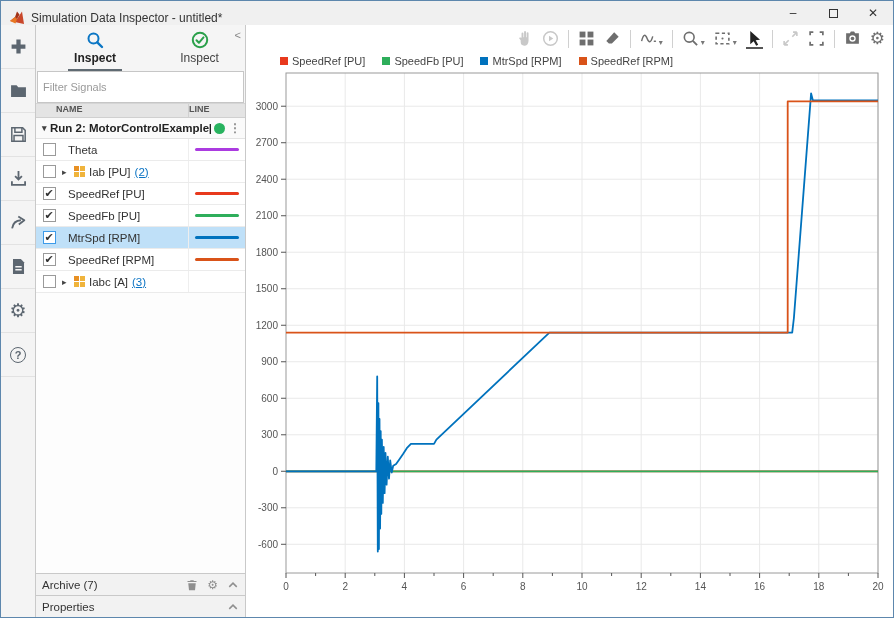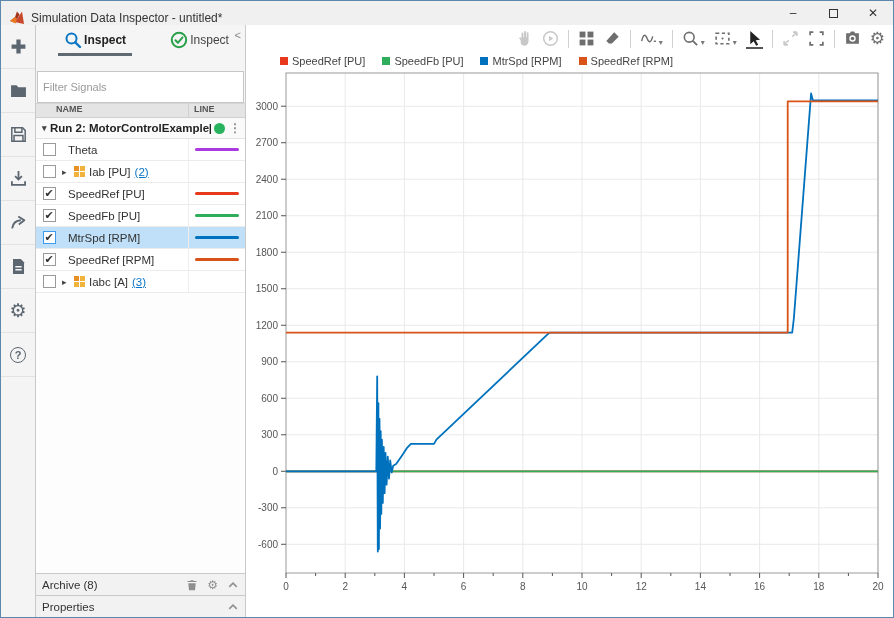--- a/index.html
+++ b/index.html
@@ -20,32 +20,32 @@
   .iconstrip { width:35px; background:#f4f4f4; border-right:1px solid #c9c9c9; display:flex; flex-direction:column; }
   .strip-btn { height:44px; display:flex; align-items:center; justify-content:center; color:#5c6670; border-bottom:1px solid #e2e2e2; cursor:pointer; }
   .strip-btn svg { width:17px; height:17px; }
   .strip-btn .txticon { font-size:19px; line-height:1; }
   .help-circle { width:16px; height:16px; border:1.6px solid #5c6670; border-radius:50%; font-size:11px; font-weight:bold; display:flex; align-items:center; justify-content:center; }
 
   
   .sidebar { width:210px; background:#f5f5f5; border-right:1px solid #c9c9c9; display:flex; flex-direction:column; position:relative; }
   .collapse-chev { position:absolute; top:4px; right:4px; font-size:11px; color:#888; cursor:pointer; }
   .tabs { height:46px; display:flex; align-items:flex-start; justify-content:space-around; padding-top:6px; }
-  .tab { display:flex; flex-direction:row; align-items:center; gap:2px; cursor:pointer; padding:0 6px 4px 6px;margin-left:12px; }
+  .tab { display:flex; flex-direction:column; align-items:center; gap:2px; cursor:pointer; padding:0 6px 4px 6px;margin-left:12px; }
   .tab .tlabel { font-size:12px; color:#444; }
   .tab.active .tlabel { font-weight:bold; color:#222; }
   .tab.active { border-bottom:3px solid #5f6a72; }
   .filter-box { margin:0 1px; height:32px; flex:0 0 auto; }
   .filter-box input { width:100%; height:100%; border:1px solid #c6c6c6; font-size:11px; padding:0 5px; color:#333; background:#fff; font-family:"Liberation Sans",sans-serif; }
   .filter-box input::placeholder { color:#9a9a9a; }
 
   .sigtable { flex:1; background:#ec4899; border-top:1px solid #d5d5d5; display:flex; flex-direction:column; overflow:hidden; }
   .thead { height:14px; background:#e4e4e4; display:flex; font-size:9px; font-weight:bold; color:#555; flex:0 0 auto; border-bottom:1px solid #d0d0d0;}
   .thead .c-name { width:152px; padding-left:20px; }
-  .thead .c-line { flex:1; border-left:1px solid #d0d0d0; padding-left:5px; }
+  .thead .c-line { flex:1; border-left:1px solid #d0d0d0; }
   .run-row { height:21px; display:flex; align-items:center; font-size:11.5px; font-weight:bold; color:#222; border-bottom:1px solid #e3e3e3; background:#fafafa; padding-left:6px; }
   .run-row .rtext { flex:1; white-space:nowrap; overflow:hidden; }
   .run-dot { width:11px; height:11px; border-radius:50%; background:#28b35f; flex:0 0 auto; margin:0 3px; }
   .kebab { color:#8a8a8a; font-size:12px; padding:0 4px 0 1px; cursor:pointer; letter-spacing:0; }
   .sig-row { height:22px; display:flex; align-items:center; font-size:11.5px; color:#333; border-bottom:1px solid #ebebeb; background:#fff; }
   .sig-row.selected { background:#bfe0f8; }
   .cbcell { width:26px; display:flex; justify-content:center; flex:0 0 auto; }
   .cb { width:13px; height:13px; border:1px solid #9a9a9a; background:#fff; display:flex; align-items:center; justify-content:center; font-size:11px; color:#333; cursor:pointer; line-height:1; }
   .cb.focus { border-color:#3d9be9; }
   .namecell { width:126px; display:flex; align-items:center; gap:4px; overflow:hidden; white-space:nowrap; }
@@ -289,21 +289,21 @@
                 <span>Iabc [A]</span>
                 <span class="cnt">(3)</span>
               </div>
               <div class="linecell"></div>
             </div>
           </div>
         <div class="table-fill"></div>
       </div>
 
       <div class="bottom-bar">
-        <span class="blabel">Archive (8)</span>
+        <span class="blabel">Archive (7)</span>
         <span class="bicon">
           <svg viewBox="0 0 16 16" fill="currentColor">
               <path d="M6 1.5h4l.6 1.2H14V4H2V2.7h3.4zM3 5.5h10L12 15H4z"></path>
             </svg>
         </span>
         <span class="bicon txticon" style="font-size:12px;">⚙</span>
         <span class="bicon">
           <svg viewBox="0 0 16 16" fill="none" stroke="currentColor" stroke-width="2">
               <path d="M3 10.5l5-5 5 5"></path>
             </svg>

